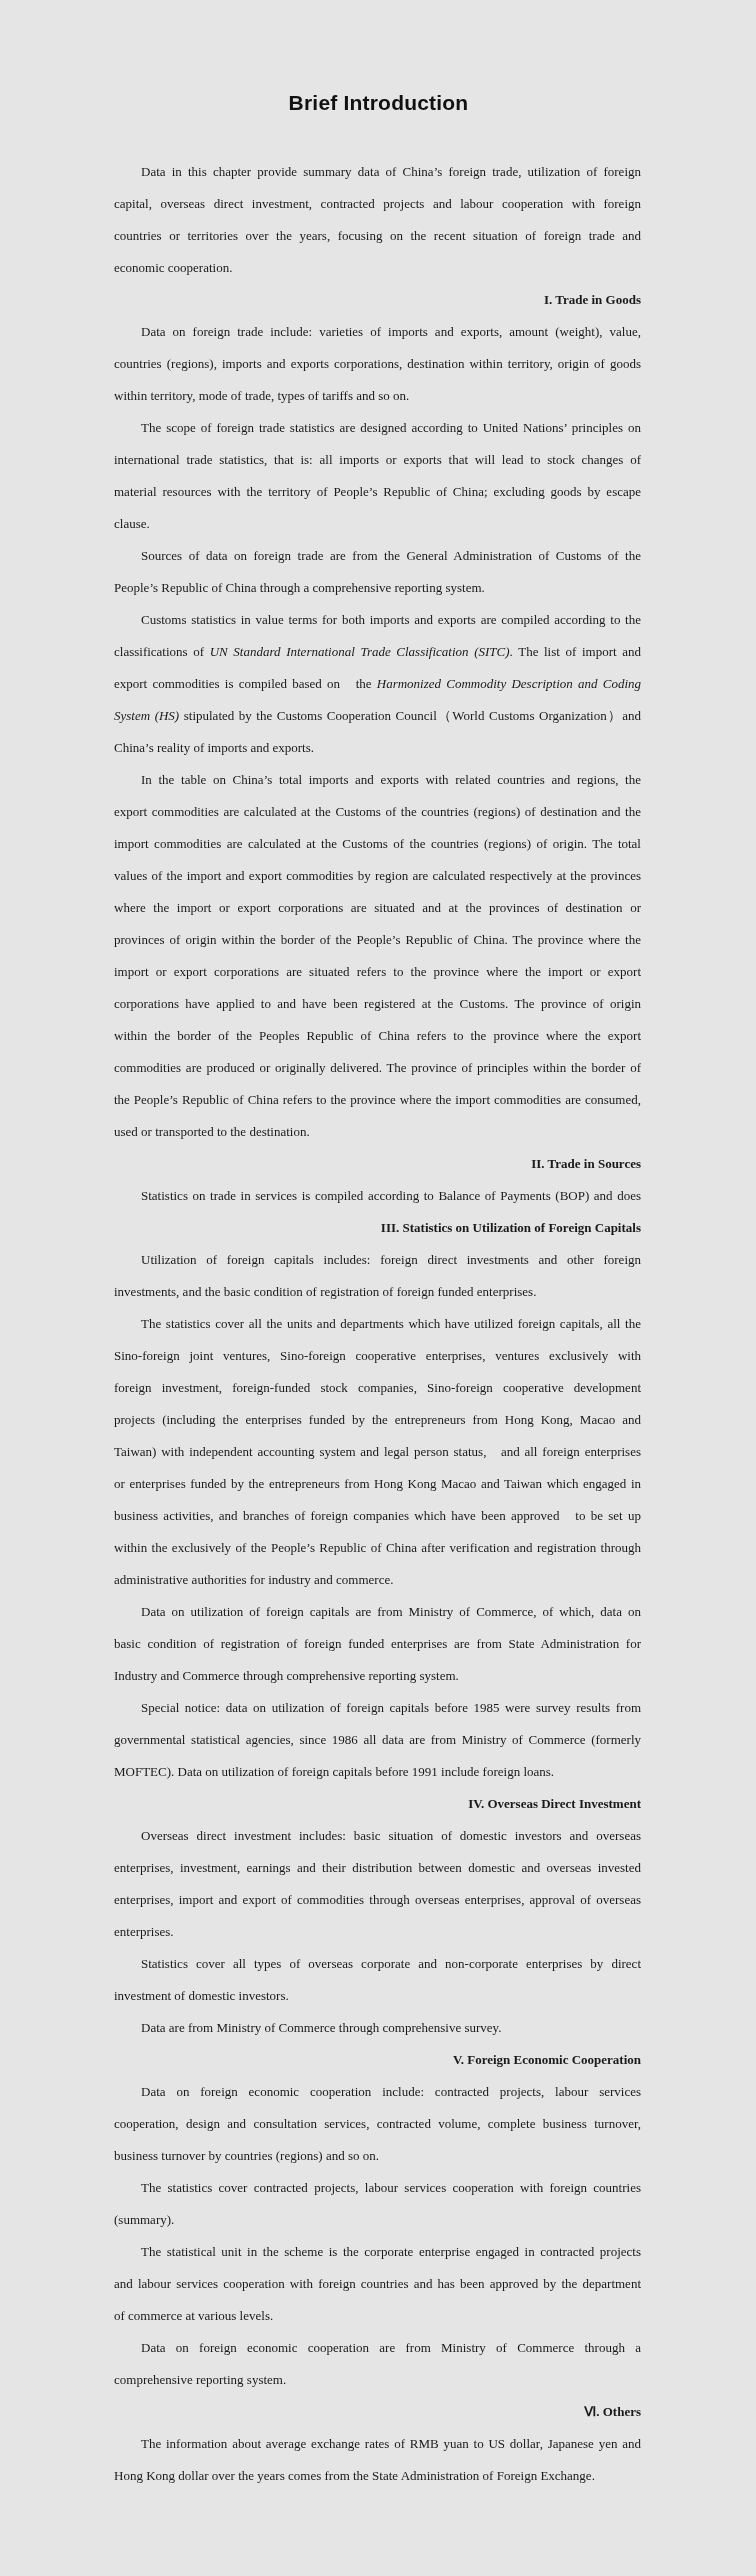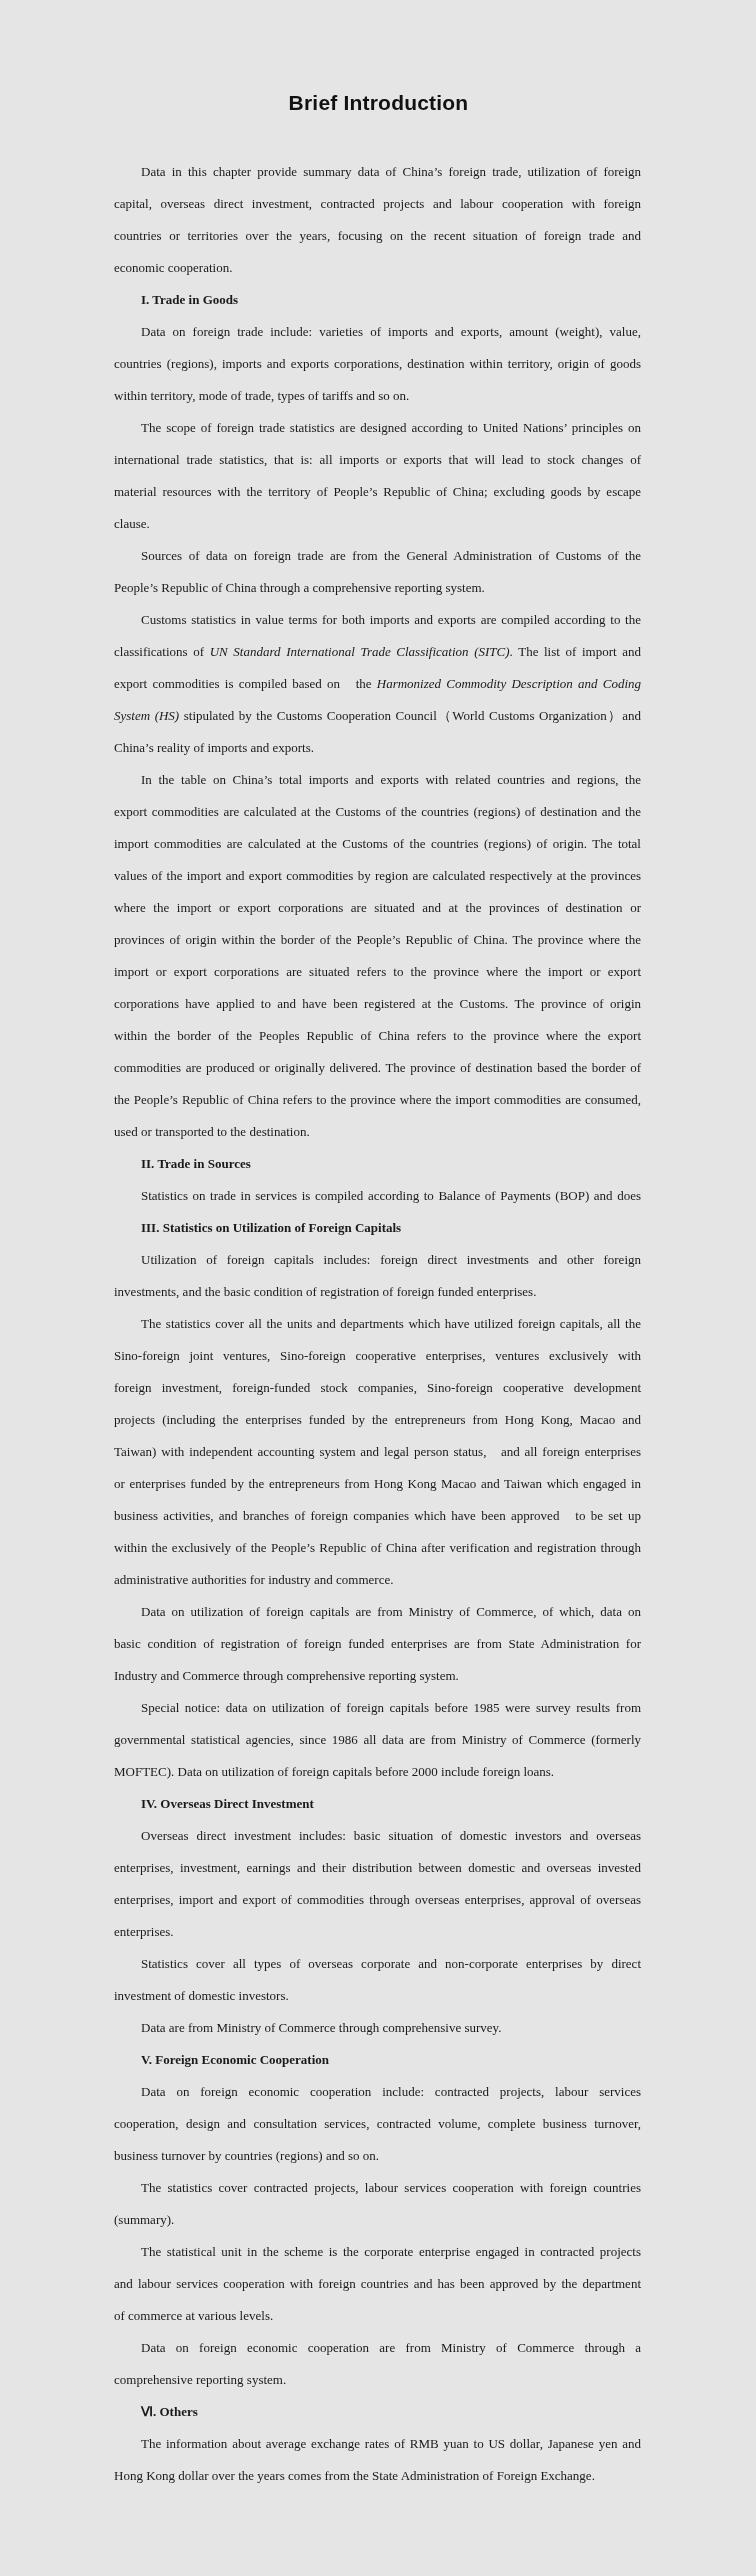--- a/index.html
+++ b/index.html
@@ -10,21 +10,21 @@
     font-family: "Liberation Sans", sans-serif; font-weight: bold; font-size: 21px;
     color: #111; letter-spacing: 0.2px;
   }
   .body {
     position: absolute; left: 114px; top: 156px; width: 527px;
     font-family: "Liberation Serif", serif; font-size: 13px; color: #1a1a1a;
   }
   .ln { height: 32px; line-height: 32px; white-space: nowrap; overflow: visible; }
   .ln.j { text-align: justify; text-align-last: justify; white-space: normal; }
   .ln.ind { padding-left: 27px; }
-  .heading { font-weight: bold; padding-left: 27px; }
+  .heading { font-weight: bold; padding-left: 27px; text-align: right; }
   i { font-style: italic; font-family: Liberation Serif, serif; }
 </style>
 </head>
 <body>
 
 <div class="page">
   <div class="title">Brief Introduction</div>
   <div class="body" id="doc-body">
       <div>
         <div>
@@ -61,21 +61,21 @@
         <div>
           <div class="ln j ind">In the table on China’s total imports and exports with related countries and regions, the</div>
           <div class="ln j">export commodities are calculated at the Customs of the countries (regions) of destination and the</div>
           <div class="ln j">import commodities are calculated at the Customs of the countries (regions) of origin. The total</div>
           <div class="ln j">values of the import and export commodities by region are calculated respectively at the provinces</div>
           <div class="ln j">where the import or export corporations are situated and at the provinces of destination or</div>
           <div class="ln j">provinces of origin within the border of the People’s Republic of China. The province where the</div>
           <div class="ln j">import or export corporations are situated refers to the province where the import or export</div>
           <div class="ln j">corporations have applied to and have been registered at the Customs. The province of origin</div>
           <div class="ln j">within the border of the Peoples Republic of China refers to the province where the export</div>
-          <div class="ln j">commodities are produced or originally delivered. The province of destination based the border of</div>
+          <div class="ln j">commodities are produced or originally delivered. The province of principles within the border of</div>
           <div class="ln j">the People’s Republic of China refers to the province where the import commodities are consumed,</div>
           <div class="ln">used or transported to the destination.</div>
         </div>
       </div>
       <div>
         <div class="ln heading">II. Trade in Sources</div>
         <div>
           <div class="ln j ind">Statistics on trade in services is compiled according to Balance of Payments (BOP) and does</div>
         </div>
       </div>
@@ -97,21 +97,21 @@
           <div class="ln">administrative authorities for industry and commerce.</div>
         </div>
         <div>
           <div class="ln j ind">Data on utilization of foreign capitals are from Ministry of Commerce, of which, data on</div>
           <div class="ln j">basic condition of registration of foreign funded enterprises are from State Administration for</div>
           <div class="ln">Industry and Commerce through comprehensive reporting system.</div>
         </div>
         <div>
           <div class="ln j ind">Special notice: data on utilization of foreign capitals before 1985 were survey results from</div>
           <div class="ln j">governmental statistical agencies, since 1986 all data are from Ministry of Commerce (formerly</div>
-          <div class="ln">MOFTEC). Data on utilization of foreign capitals before 2000 include foreign loans.</div>
+          <div class="ln">MOFTEC). Data on utilization of foreign capitals before 1991 include foreign loans.</div>
         </div>
       </div>
       <div>
         <div class="ln heading">IV. Overseas Direct Investment</div>
         <div>
           <div class="ln j ind">Overseas direct investment includes: basic situation of domestic investors and overseas</div>
           <div class="ln j">enterprises, investment, earnings and their distribution between domestic and overseas invested</div>
           <div class="ln j">enterprises, import and export of commodities through overseas enterprises, approval of overseas</div>
           <div class="ln">enterprises.</div>
         </div>

